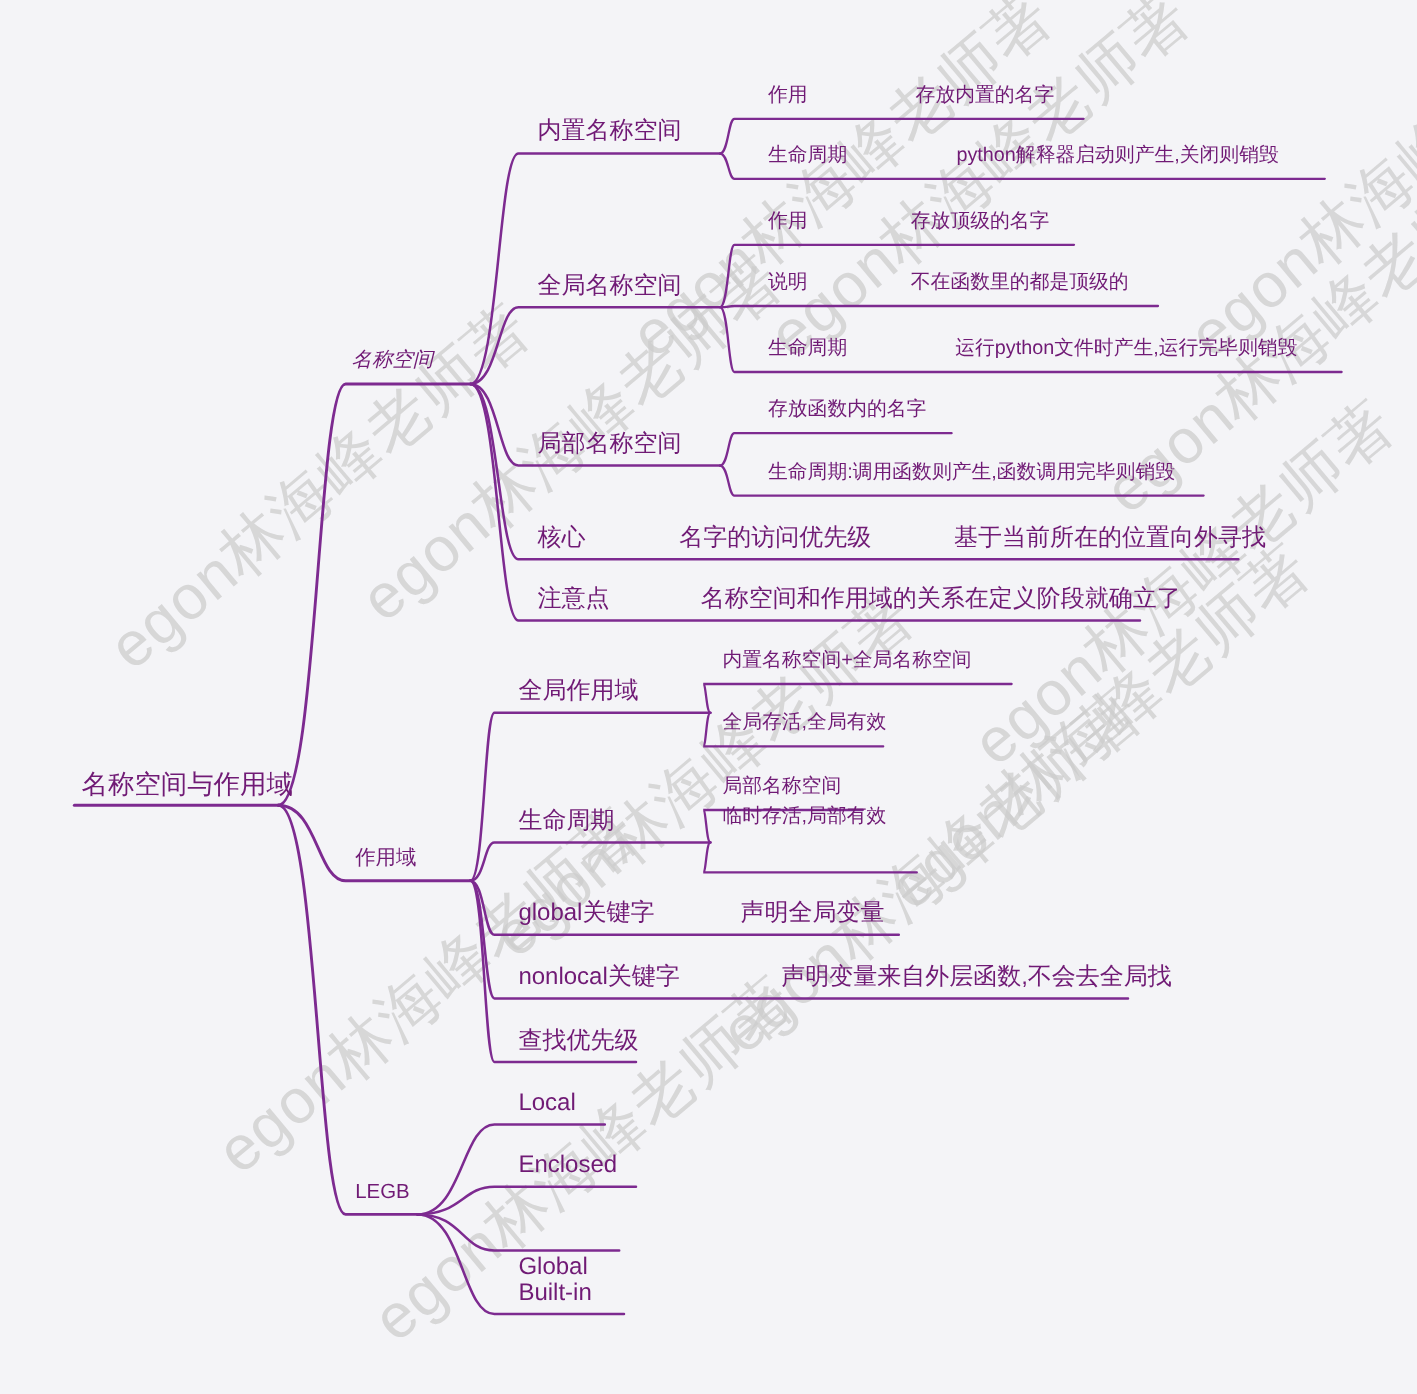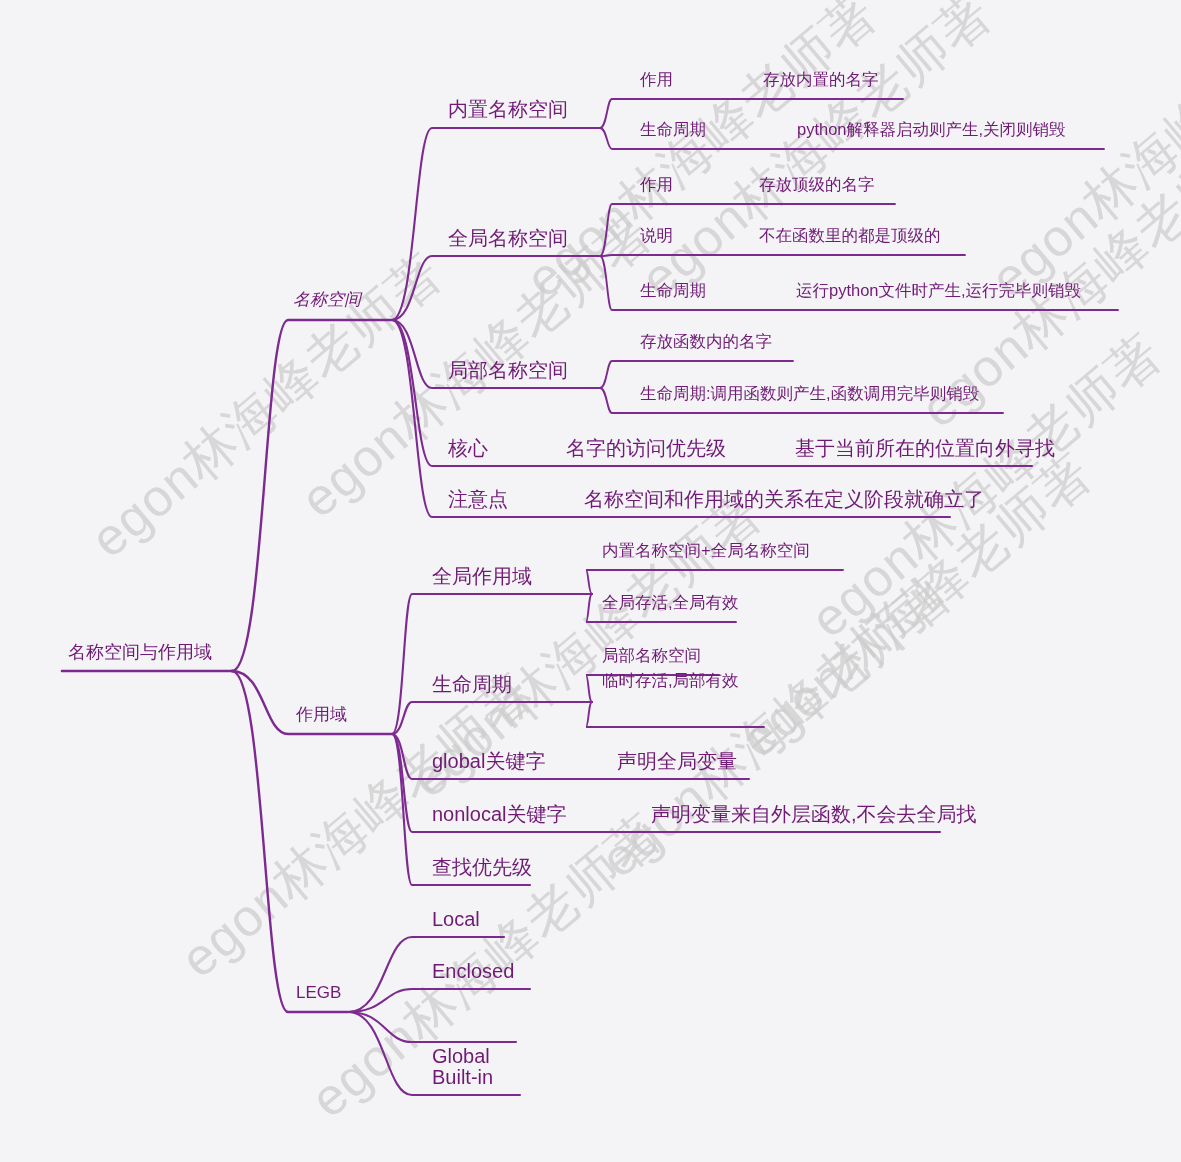--- a/index.html
+++ b/index.html
@@ -34,21 +34,21 @@
   .node-label {
     position: absolute;
     color: #701a75;
     white-space: nowrap;
     font-family: "Liberation Sans", "DejaVu Sans", sans-serif;
     line-height: 1;
   }
   .lvl1 { font-size: 17px; }
   .lvl2 { font-size: 20px; }
   .lvl3 { font-size: 16.5px; }
-  .root { font-size: 18px; }
+  .root { font-size: 22px; }
   .edge { fill: none; stroke: #7d2a90; }
 </style>
 </head>
 <body>
 
 <div id="stage">
 
   <svg id="wm" viewBox="0 0 1181 1162" xmlns="http://www.w3.org/2000/svg">
       <g>
         <text x="110" y="560" class="wm-text" transform="rotate(-40 110 560)">egon林海峰老师著</text>

